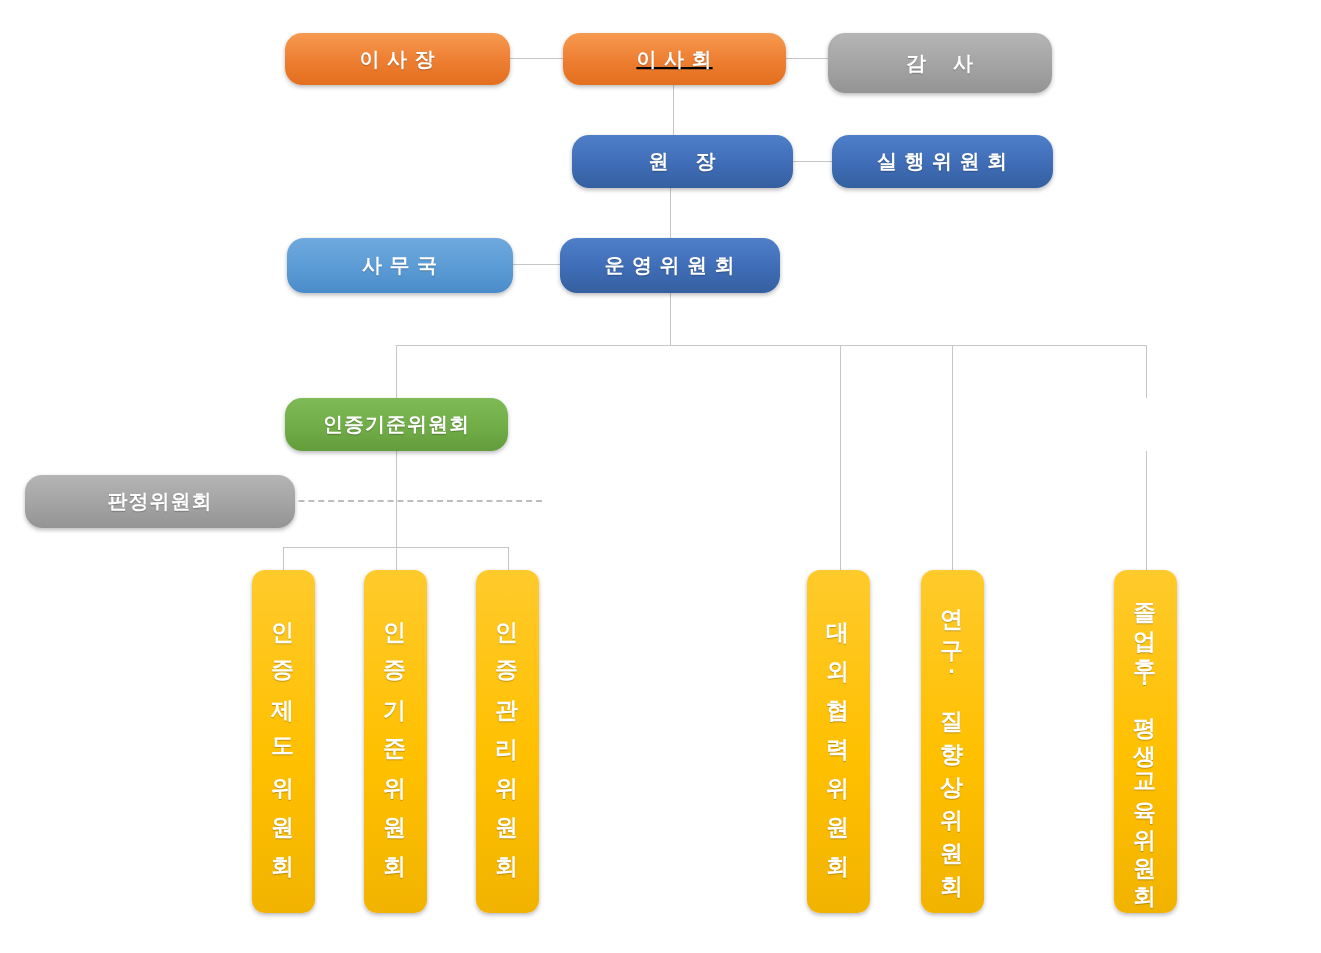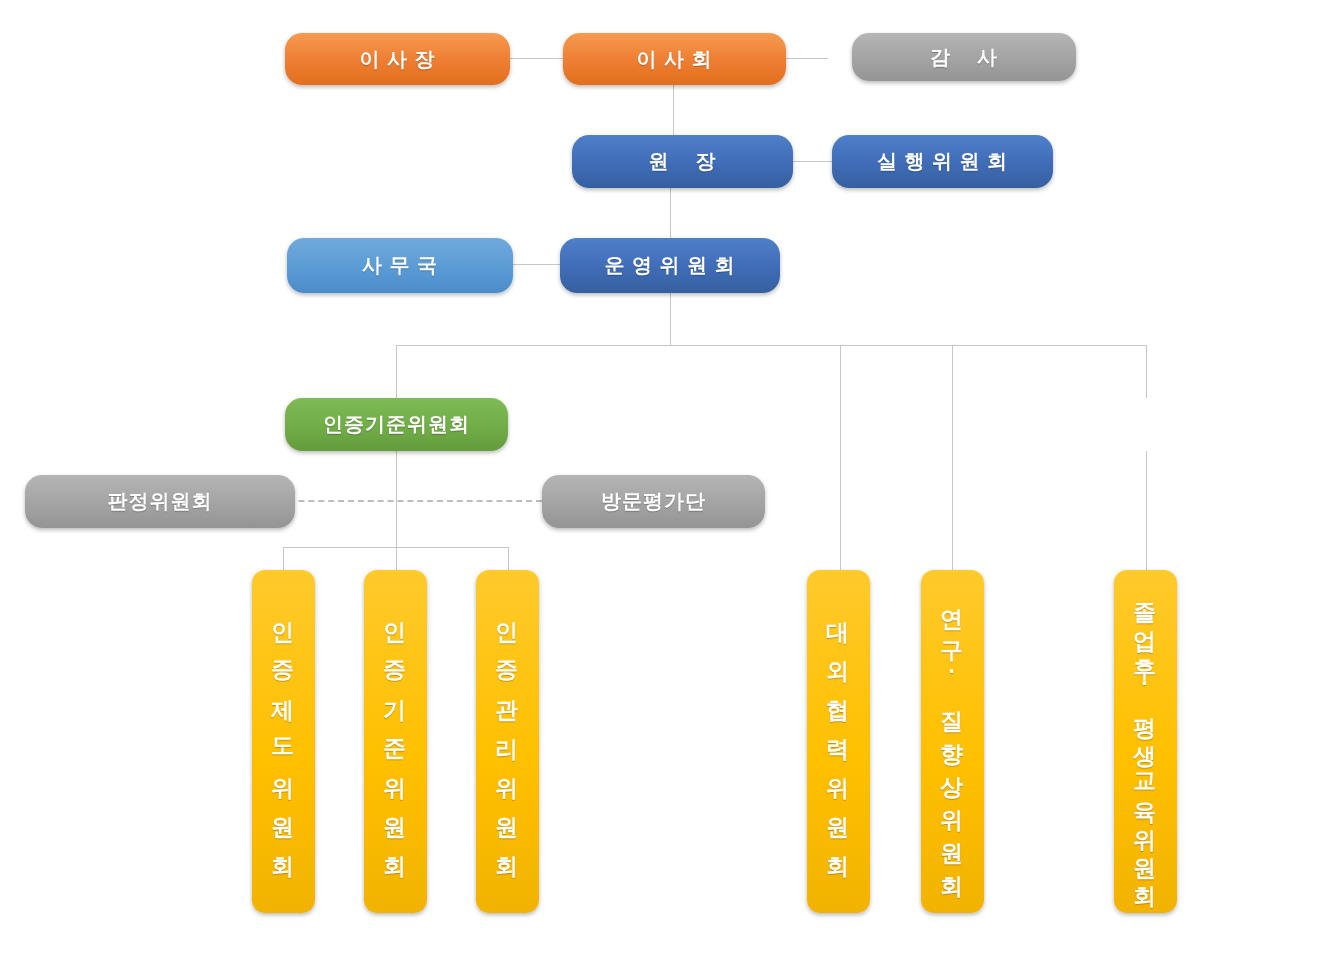--- a/index.html
+++ b/index.html
@@ -43,22 +43,22 @@
   .c-orange    { background: linear-gradient(180deg, #f69a50 0%, #ed7d31 55%, #e26f1d 100%); }
   .c-gray      { background: linear-gradient(180deg, #b5b5b5 0%, #a3a3a3 55%, #949494 100%); }
   .c-blue      { background: linear-gradient(180deg, #4f7fc9 0%, #3f6cb6 55%, #355f a8 100%); }
   .c-blue      { background: linear-gradient(180deg, #4f7fc9 0%, #3f6cb6 55%, #35609f 100%); }
   .c-lightblue { background: linear-gradient(180deg, #6fa9dd 0%, #5b9bd5 55%, #4a8cc9 100%); }
   .c-green     { background: linear-gradient(180deg, #7eba55 0%, #70ad47 55%, #639c3c 100%); }
   .c-yellow    { background: linear-gradient(180deg, #ffca2b 0%, #ffc000 55%, #f2b300 100%); }
 
   
   .n-chairman   { left: 285px;  top: 33px;  width: 225px; height: 52px; }
-  .n-board      { left: 563px;  top: 33px;  width: 223px; height: 52px; }
-  .n-auditor    { left: 852px;  top: 33px;  width: 224px; height: 48px; }
+  .n-board      { left: 563px;  top: 33px;  width: 223px; height: 52px; text-decoration: underline; }
+  .n-auditor    { left: 828px;  top: 33px;  width: 224px; height: 60px; }
   .n-president  { left: 572px;  top: 135px; width: 221px; height: 53px; }
   .n-executive  { left: 832px;  top: 135px; width: 221px; height: 53px; }
   .n-secretariat{ left: 287px;  top: 238px; width: 226px; height: 55px; }
   .n-steering   { left: 560px;  top: 238px; width: 220px; height: 55px; }
   .n-mededu     { left: 285px;  top: 398px; width: 223px; height: 53px; }
   .n-physcomp   { left: 1035px; top: 398px; width: 230px; height: 53px; }
   .n-judgment   { left: 25px;   top: 475px; width: 270px; height: 53px; }
   .n-sitevisit  { left: 542px;  top: 475px; width: 223px; height: 53px; }
 
   
@@ -128,23 +128,20 @@
     <span class="label">운 영 위 원 회</span>
   </div>
 
   <div class="node c-green n-mededu">
     <span class="label">인증기준위원회</span>
   </div>
 
   <div class="node c-gray n-judgment">
     <span class="label">판정위원회</span>
   </div>
-  <div class="node c-gray n-sitevisit">
-    <span class="label">방문평가단</span>
-  </div>
 
   <div class="node c-yellow vnode ls7 n-certsystem">
     <span class="label">인증제도위원회</span>
   </div>
   <div class="node c-yellow vnode ls7 n-certstd">
     <span class="label">인증기준위원회</span>
   </div>
   <div class="node c-yellow vnode ls7 n-certmgmt">
     <span class="label">인증관리위원회</span>
   </div>

